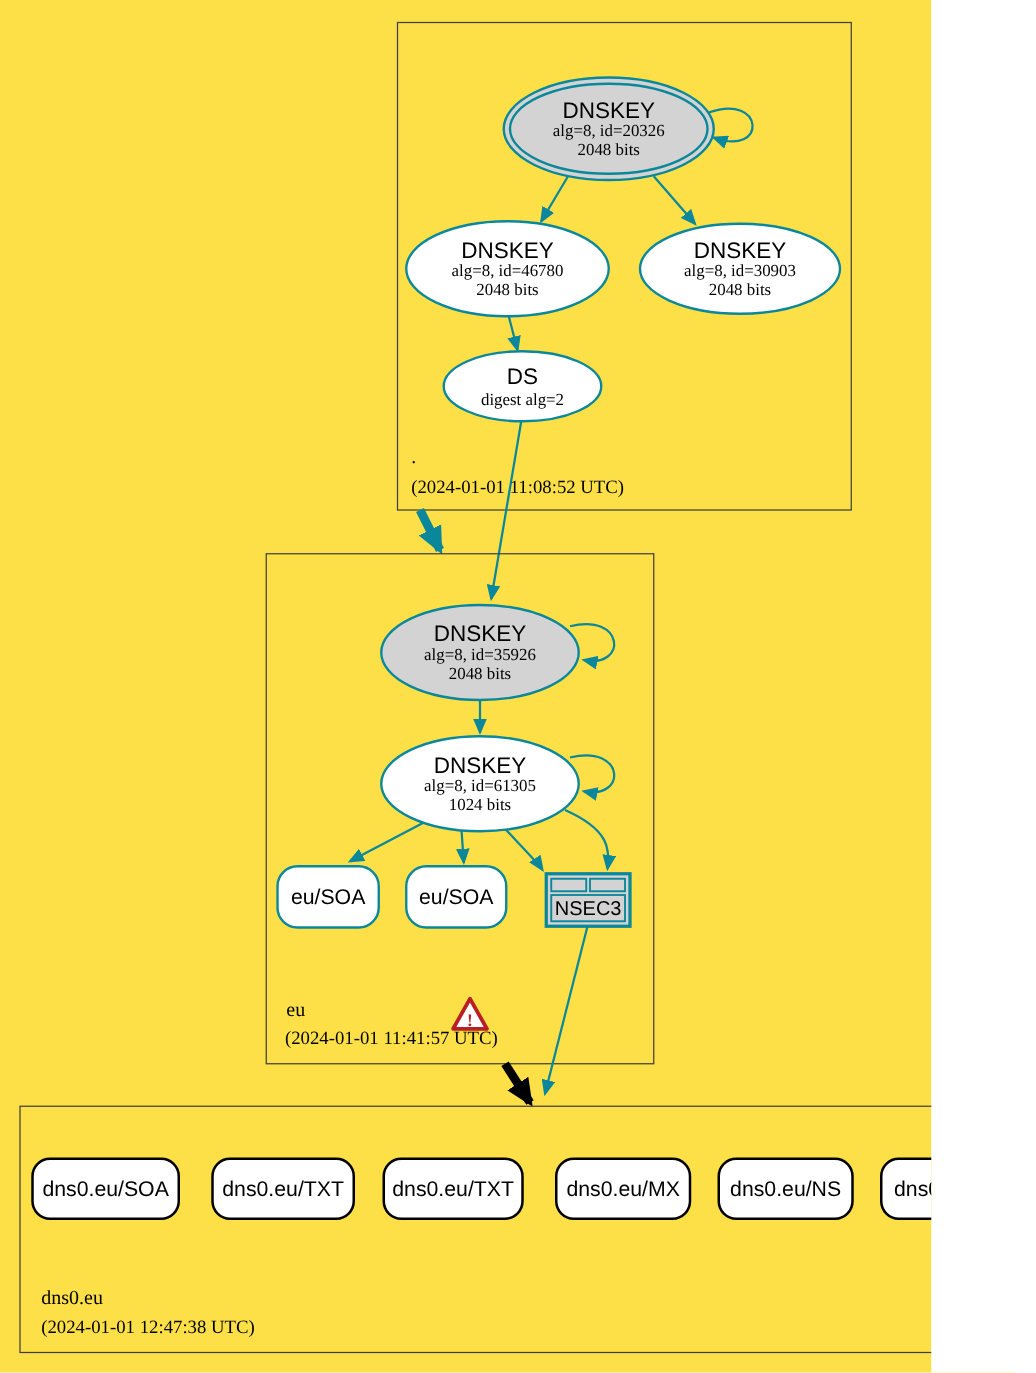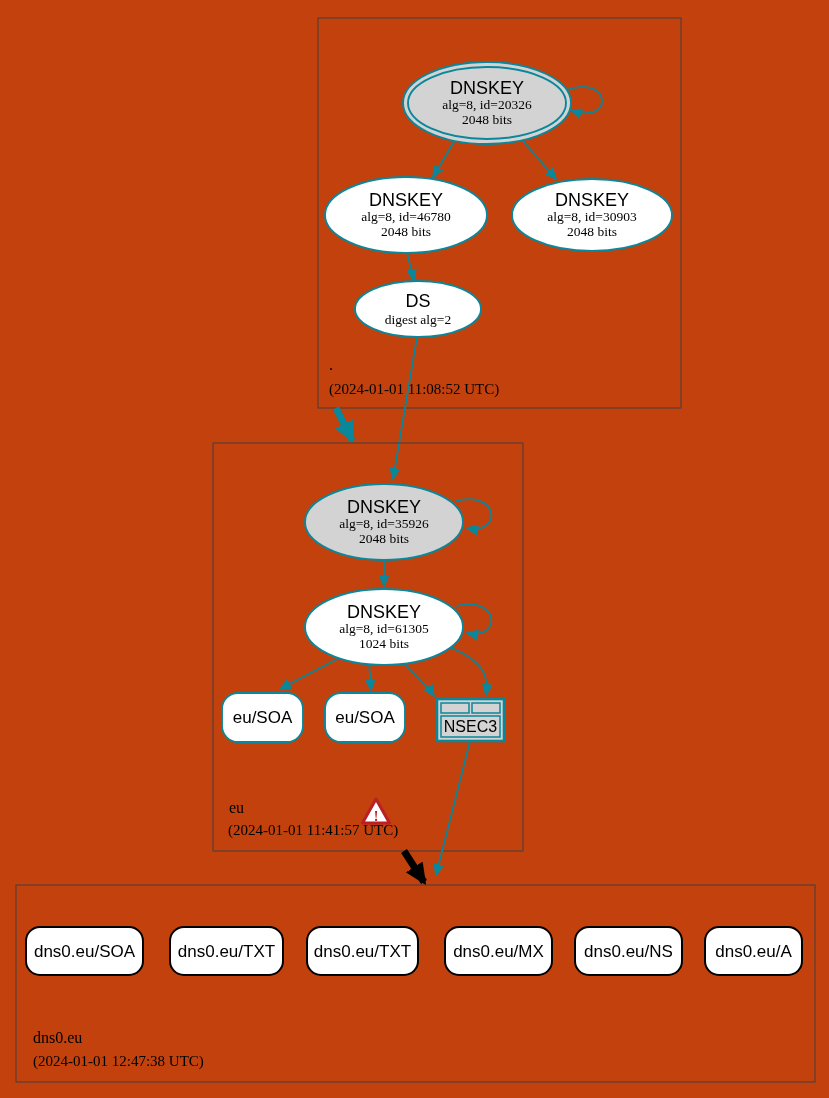--- a/index.html
+++ b/index.html
@@ -1,16 +1,16 @@
 <!DOCTYPE html>
 <html><head>
 <meta charset="utf-8">
 <style>
   html,body{margin:0;padding:0;background:#ffffff;}
-  .canvas{position:relative;width:829px;height:1098px;background:#c2410c;overflow:hidden;}
+  .canvas{position:relative;width:745px;height:1098px;background:#fde047;overflow:hidden;}
   svg{display:block;}
   text{fill:#000000;}
   .n-title{font-family:"Liberation Sans",sans-serif;font-size:18px;text-anchor:middle;}
   .n-detail{font-family:"Liberation Serif",serif;font-size:13.5px;text-anchor:middle;}
   .rr-label{font-family:"Liberation Sans",sans-serif;font-size:17px;text-anchor:middle;}
   .nsec-label{font-family:"Liberation Sans",sans-serif;font-size:16px;text-anchor:middle;}
   .zone-label{font-family:"Liberation Serif",serif;font-size:16px;text-anchor:start;}
   .zone-ts{font-family:"Liberation Serif",serif;font-size:15px;text-anchor:start;}
   .warn-glyph{font-family:"Liberation Serif",serif;font-size:14px;font-weight:bold;text-anchor:middle;fill:#b91f24;}
   .zone-box{fill:none;stroke:#404040;stroke-width:1;}

